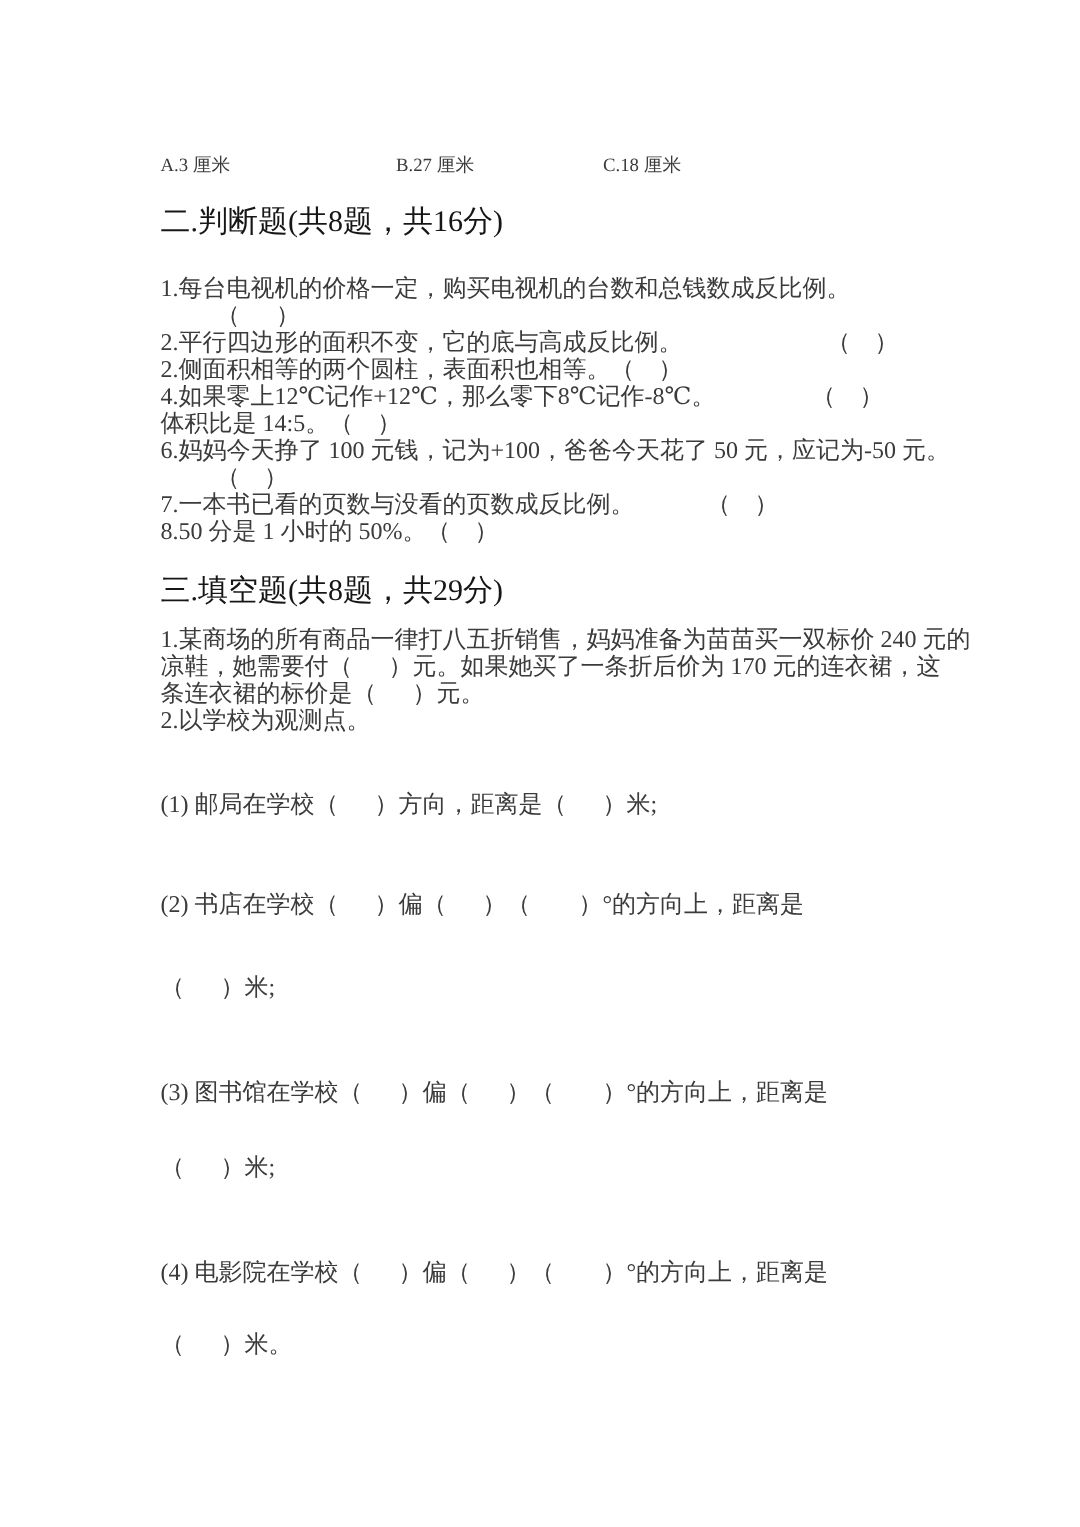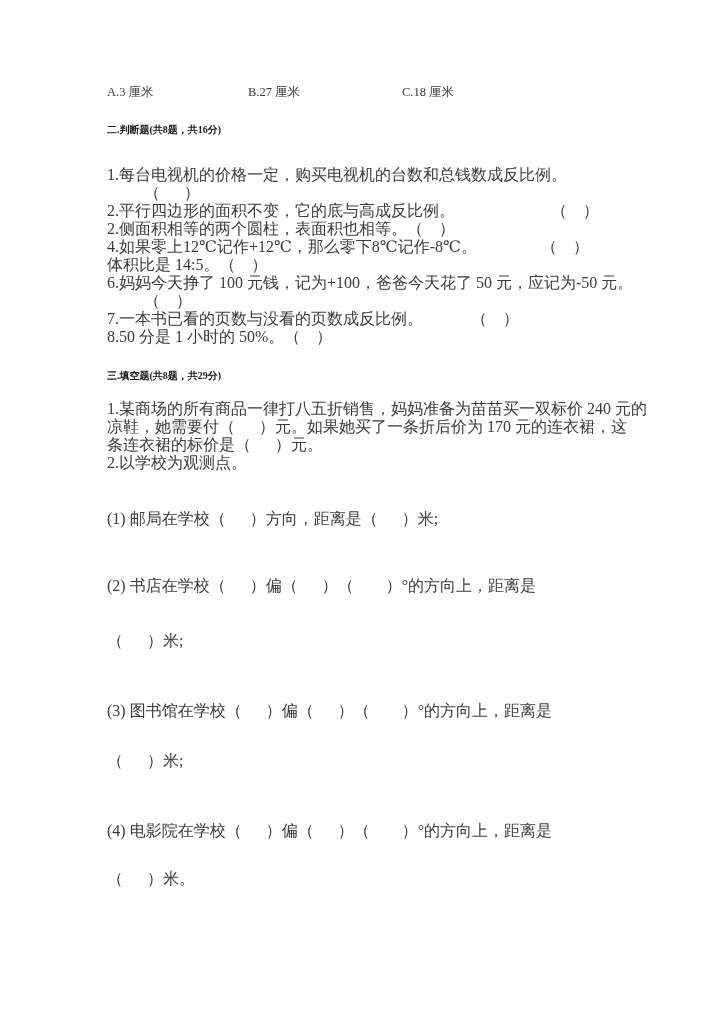--- a/index.html
+++ b/index.html
@@ -13,43 +13,44 @@
     overflow: hidden;
     font-family: "Liberation Serif", "DejaVu Serif", serif;
     color: #3b3b3b;
   }
   .doc {
     position: relative;
     box-sizing: border-box;
     width: 720px;
     height: 734px;
     padding: 84px 100px 0 107px;
+    margin-top: 18px;
   }
   .line {
     white-space: pre;
     font-size: 16px;
     line-height: 18px;
     height: 18px;
   }
   .options-row {
     position: relative;
     height: 18px;
     font-size: 12.5px;
   }
   .options-row .opt {
     position: absolute;
     top: 0;
     white-space: pre;
   }
   .opt-a { left: 0; }
-  .opt-b { left: 141px; }
+  .opt-b { left: 157px; }
   .opt-c { left: 295px; }
   .section-heading {
-    font-size: 10px;
-    font-weight: bold;
+    font-size: 20px;
+    font-weight: normal;
     color: #161616;
     line-height: 20px;
     height: 20px;
     white-space: pre;
   }
   .h-judge { margin-top: 18px; }
   .judge-block { margin-top: 26px; }
   .h-fill { margin-top: 20px; }
   .fill-block { margin-top: 14px; }
   .indent { padding-left: 37px; }

